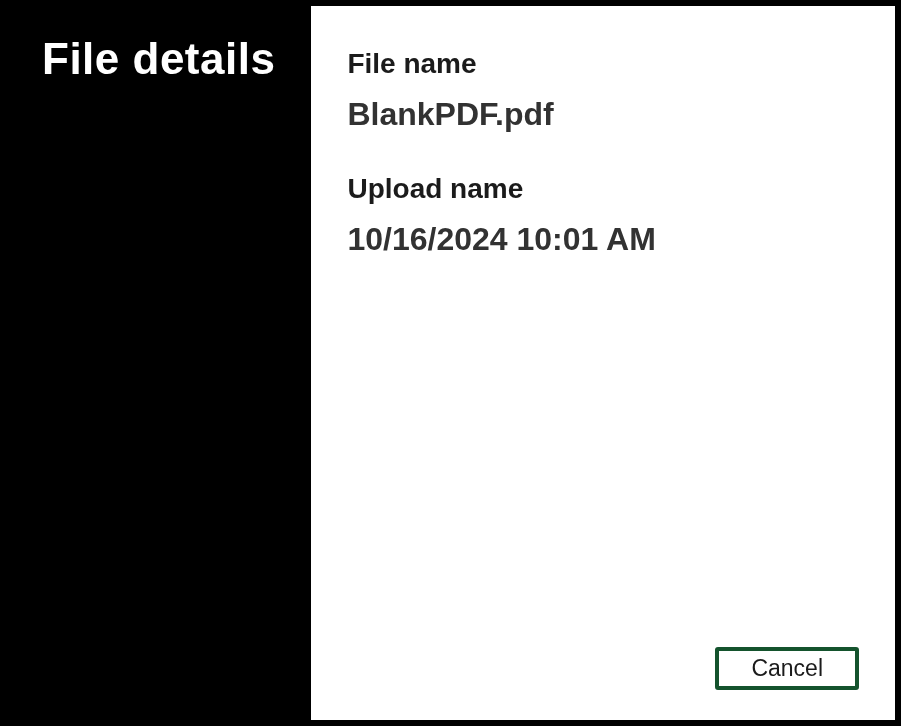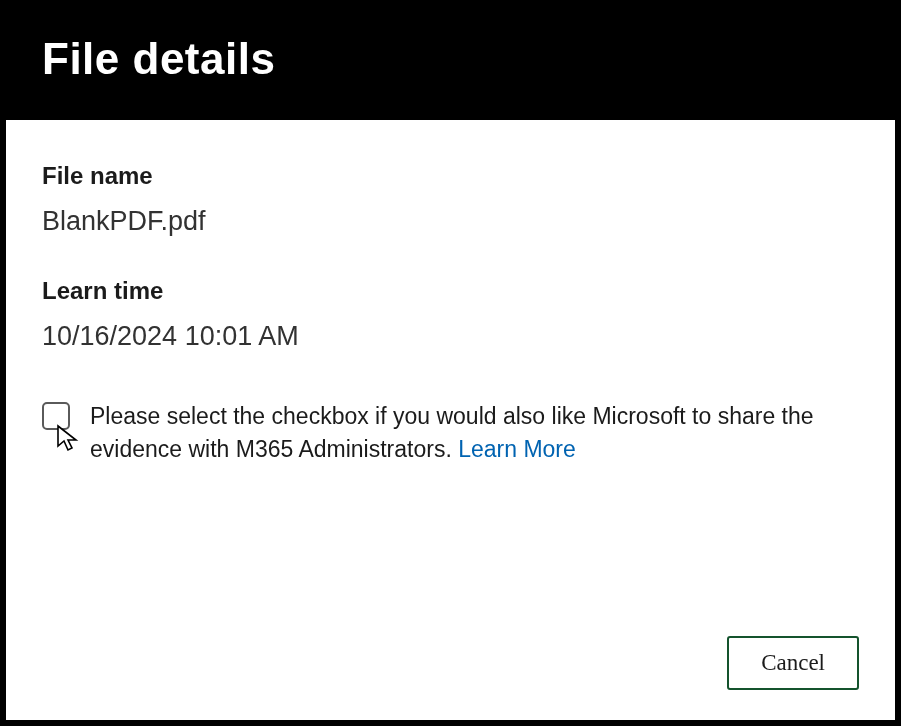--- a/index.html
+++ b/index.html
@@ -12,21 +12,21 @@
       width: 901px;
       height: 726px;
       background: #000;
       padding: 6px;
     }
     .window {
       width: 100%;
       height: 100%;
       background: #7f1d1d;
       display: flex;
-      flex-direction: column;
+      flex-direction: row;
       justify-content: center;
     }
     .header {
       background: #000;
       color: #fff;
       padding: 28px 36px 36px 36px;
     }
     .header-title {
       font-size: 44px;
       font-weight: 600;
@@ -36,28 +36,28 @@
       background: #fff;
       flex: 1;
       padding: 42px 36px 30px 36px;
       display: flex;
       flex-direction: column;
     }
     .field {
       margin-bottom: 40px;
     }
     .field-label {
-      font-size: 24px;
+      font-size: 28px;
       font-weight: 600;
       color: #1b1b1b;
       margin-bottom: 16px;
     }
     .field-value {
-      font-size: 27px;
-      font-weight: 400;
+      font-size: 32px;
+      font-weight: 700;
       color: #323232;
     }
     .checkbox-row {
       display: flex;
       align-items: flex-start;
       gap: 20px;
       margin-top: 8px;
       position: relative;
     }
     .checkbox {
@@ -86,58 +86,49 @@
       top: 24px;
       pointer-events: none;
     }
     .footer {
       margin-top: auto;
       display: flex;
       justify-content: flex-end;
       padding-top: 30px;
     }
     .cancel-btn {
-      font-family: Liberation Serif, serif;
+      font-family: Liberation Sans, sans-serif;
       font-size: 23px;
-      padding: 12px 32px;
+      padding: 4px 32px;
       background: #fff;
-      border: 2px solid #14532d;
+      border: 4px solid #14532d;
       border-radius: 3px;
       cursor: pointer;
       color: #1b1b1b;
     }
   </style>
 </head>
 <body>
 
 <div class="window">
   <div class="header">
     <div class="header-title">File details</div>
   </div>
   <div class="content">
 
     <div class="field">
       <div class="field-label">File name</div>
       <div class="field-value">BlankPDF.pdf</div>
     </div>
 
     <div class="field">
-      <div class="field-label">Learn time</div>
+      <div class="field-label">Upload name</div>
       <div class="field-value">10/16/2024 10:01 AM</div>
     </div>
 
 
-    <div class="checkbox-row">
-      <div class="checkbox"></div>
-      <div class="checkbox-text">
-        <span>Please select the checkbox if you would also like Microsoft to share the evidence with M365 Administrators. </span><a class="learn-more">Learn More</a>
-      </div>
-      <svg class="cursor-icon" width="26" height="30" viewBox="0 0 26 30">
-        <path d="M2 2 L2 22 L8 17 L12 26 L16 24 L12 16 L20 16 Z" fill="#fff" stroke="#000" stroke-width="1.6"></path>
-      </svg>
-    </div>
 
     <div class="footer">
       <button class="cancel-btn">Cancel</button>
     </div>
 
   </div>
 </div>
 
 </body></html>

